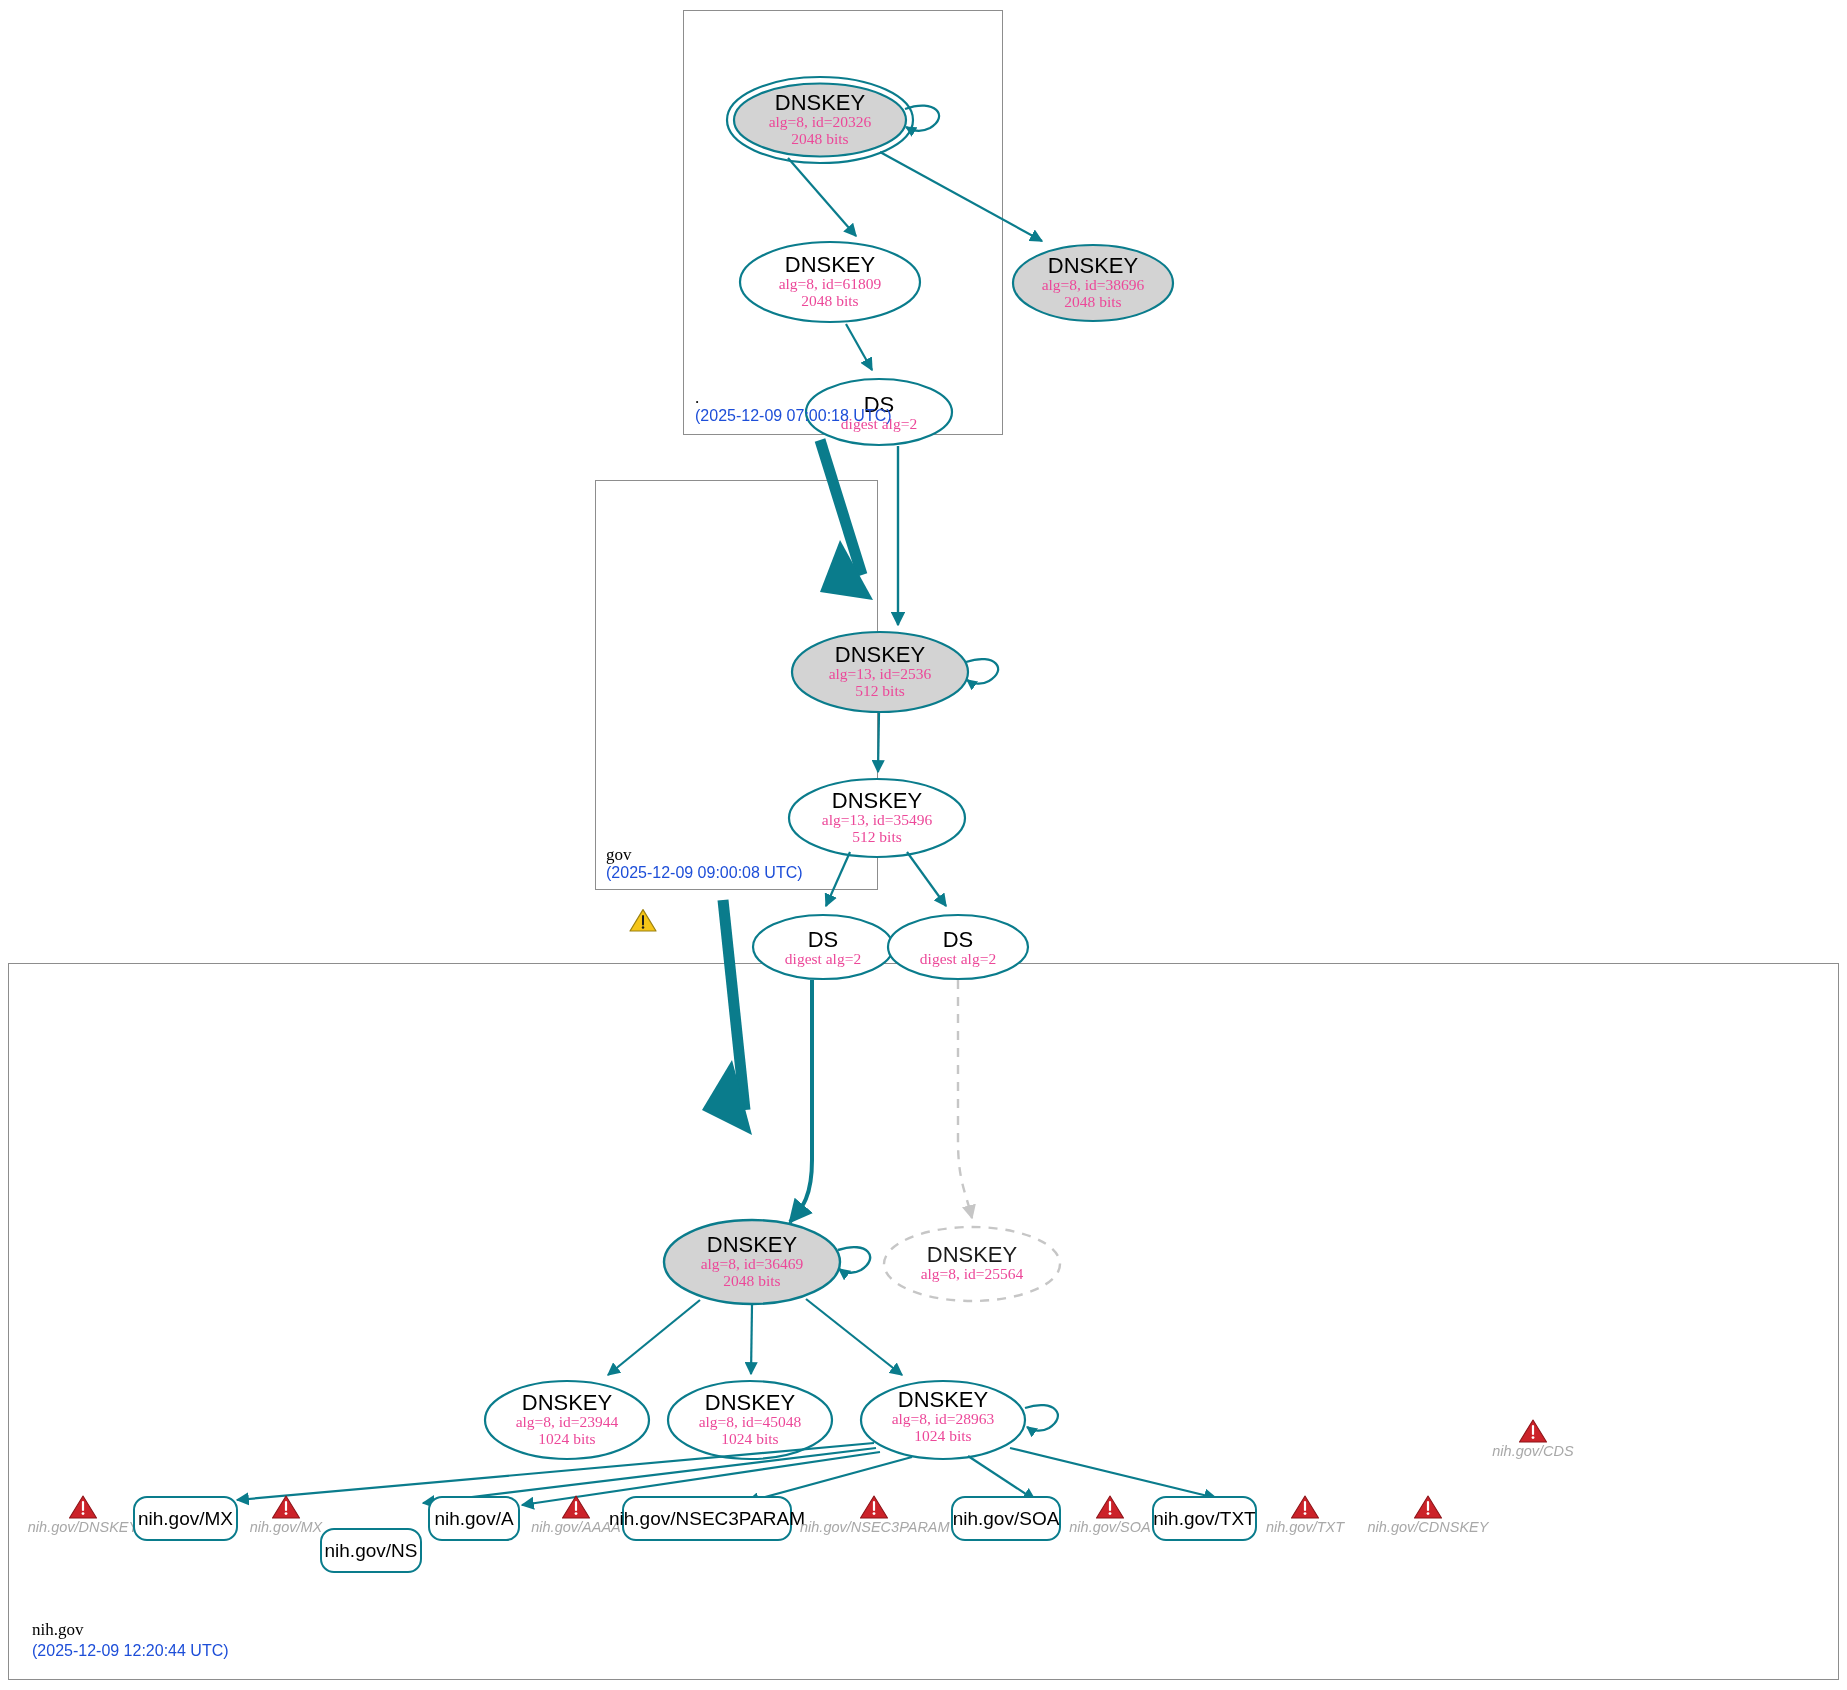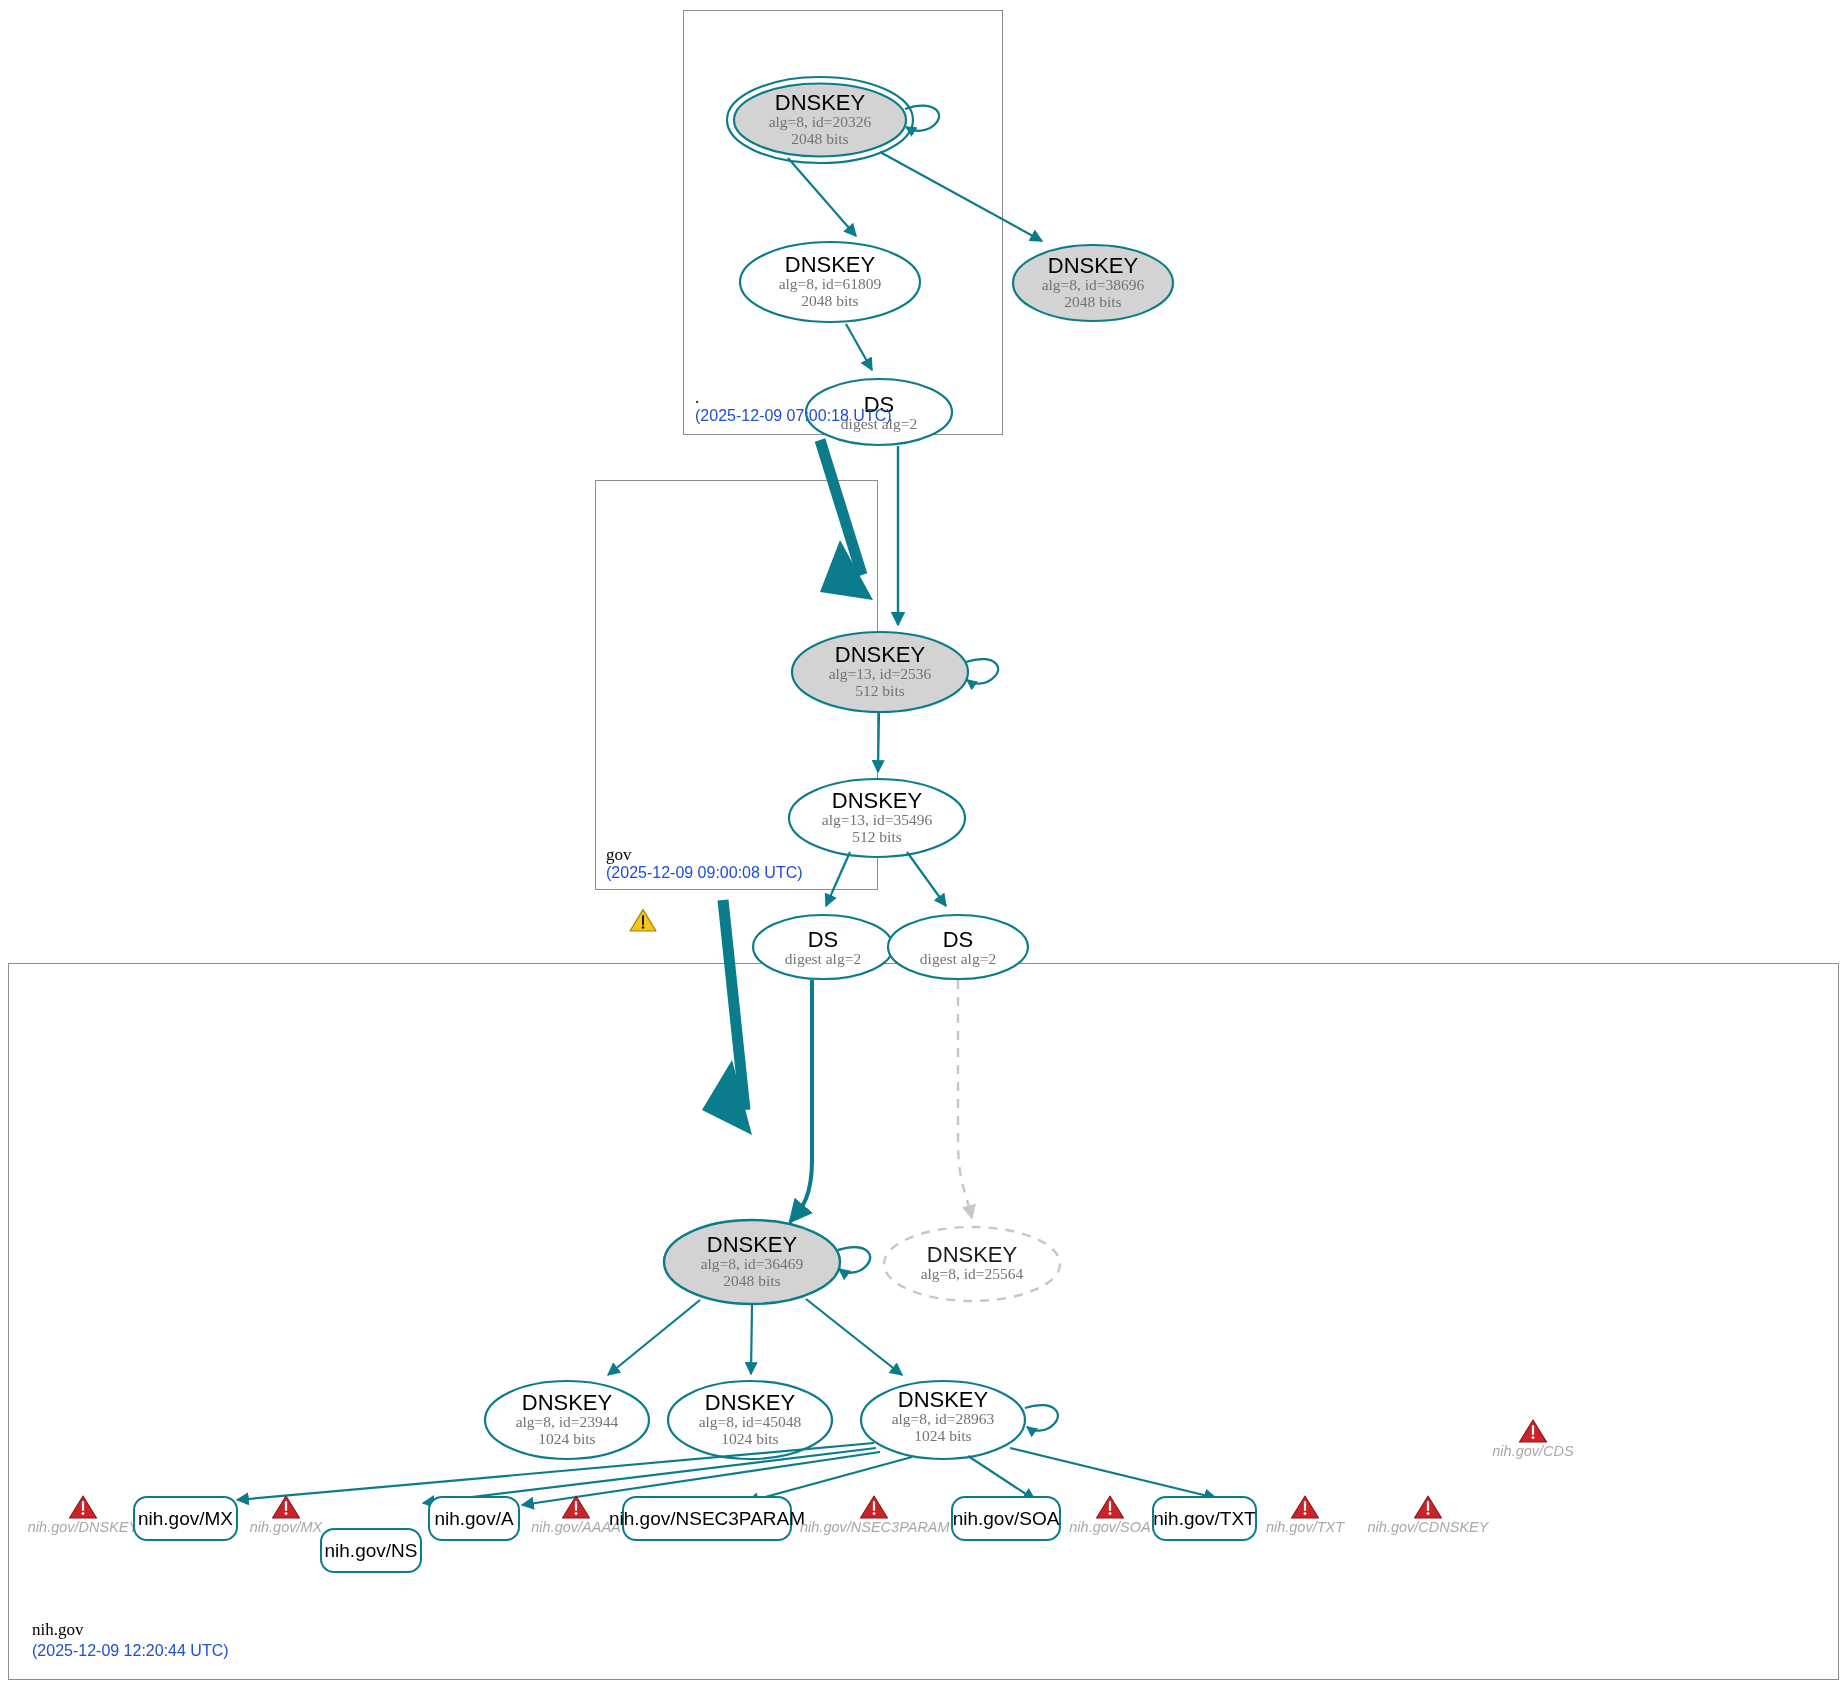--- a/index.html
+++ b/index.html
@@ -58,21 +58,21 @@
     font-size: 22px;
     color: #000000;
     line-height: 21px;
   }
   .node-title.dashed-node {
     color: #1a1a1a;
   }
   .node-sub {
     font-family: "Liberation Serif", serif;
     font-size: 15.5px;
-    color: #737373;
+    color: #ec4899;
     line-height: 17px;
   }
   
   .rrset {
     position: absolute;
     box-sizing: border-box;
     border: 2px solid #0a7c8c;
     border-radius: 14px;
     background: #ffffff;
     display: flex;

